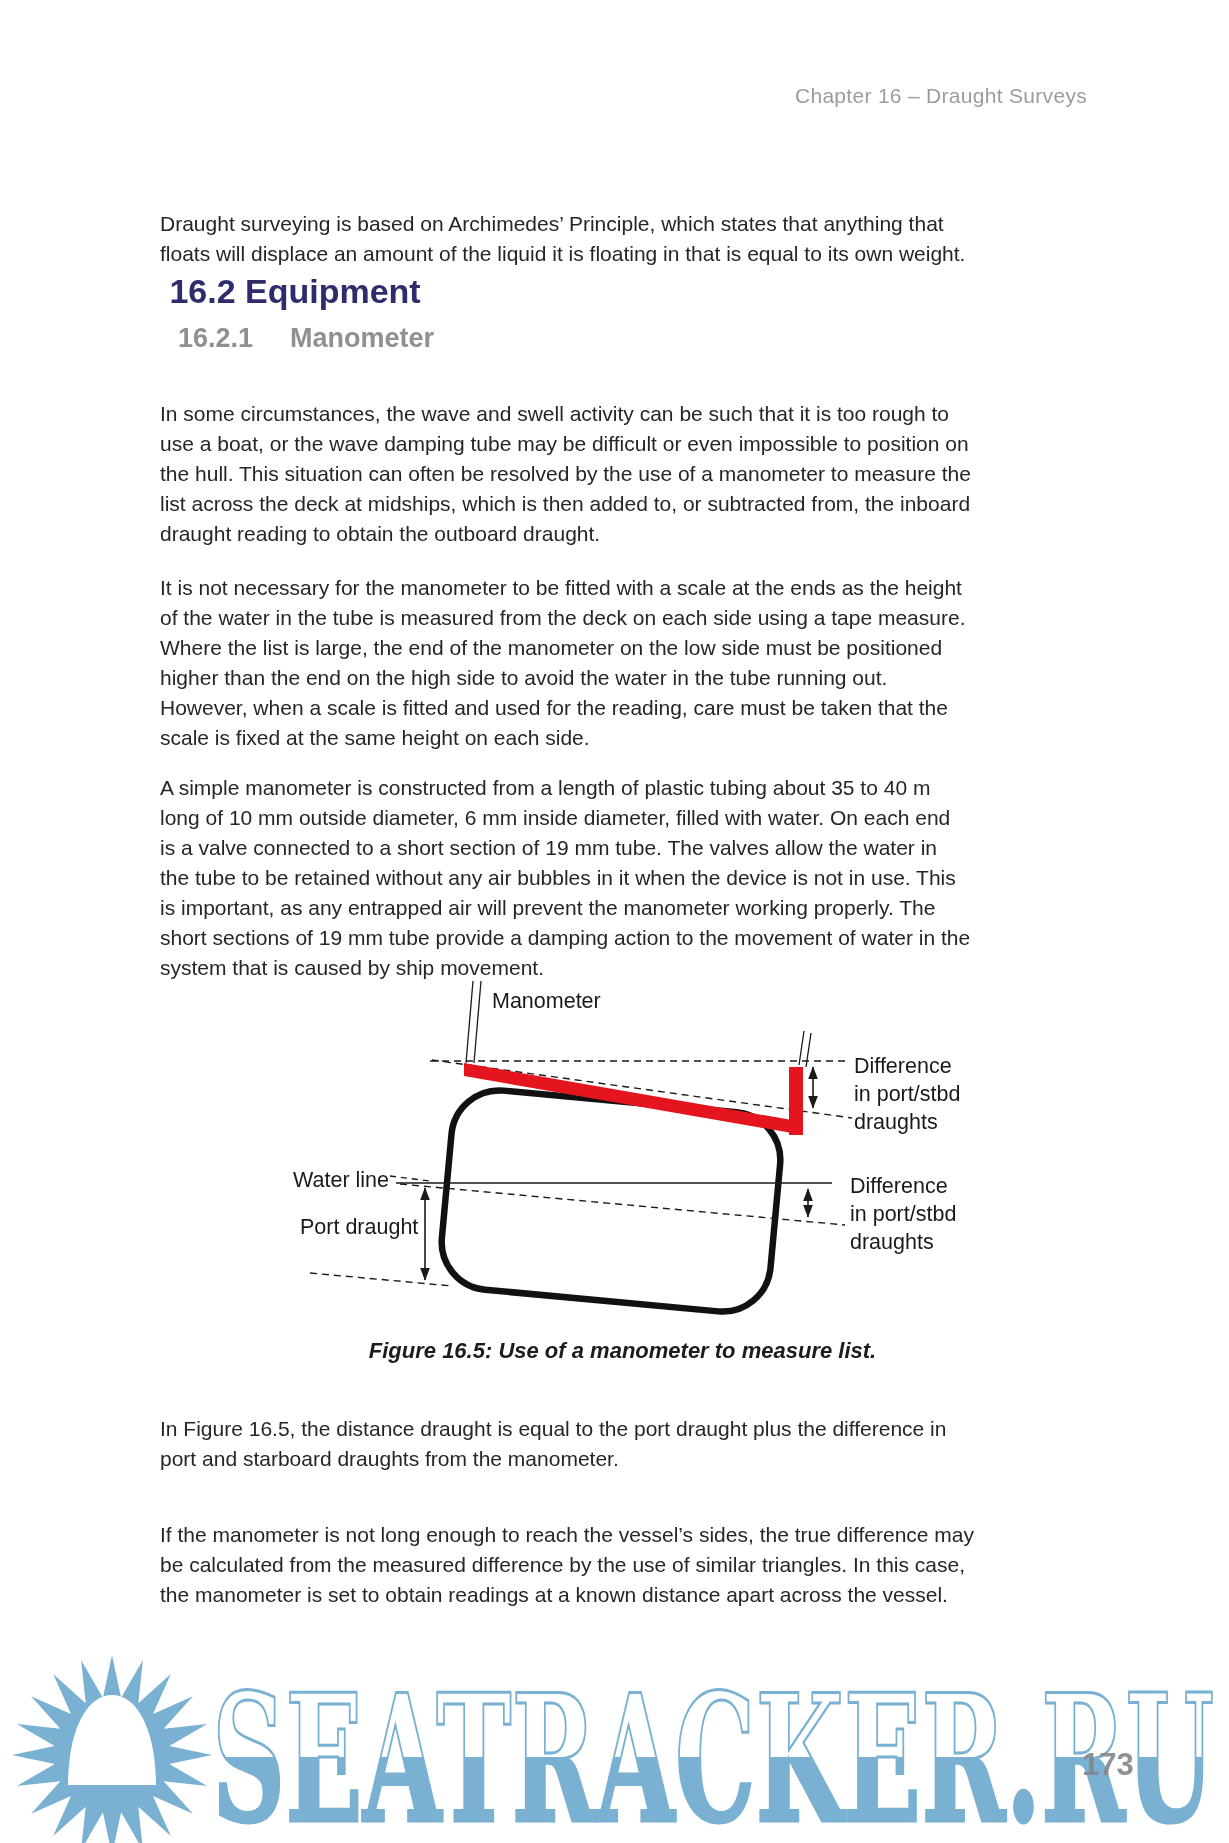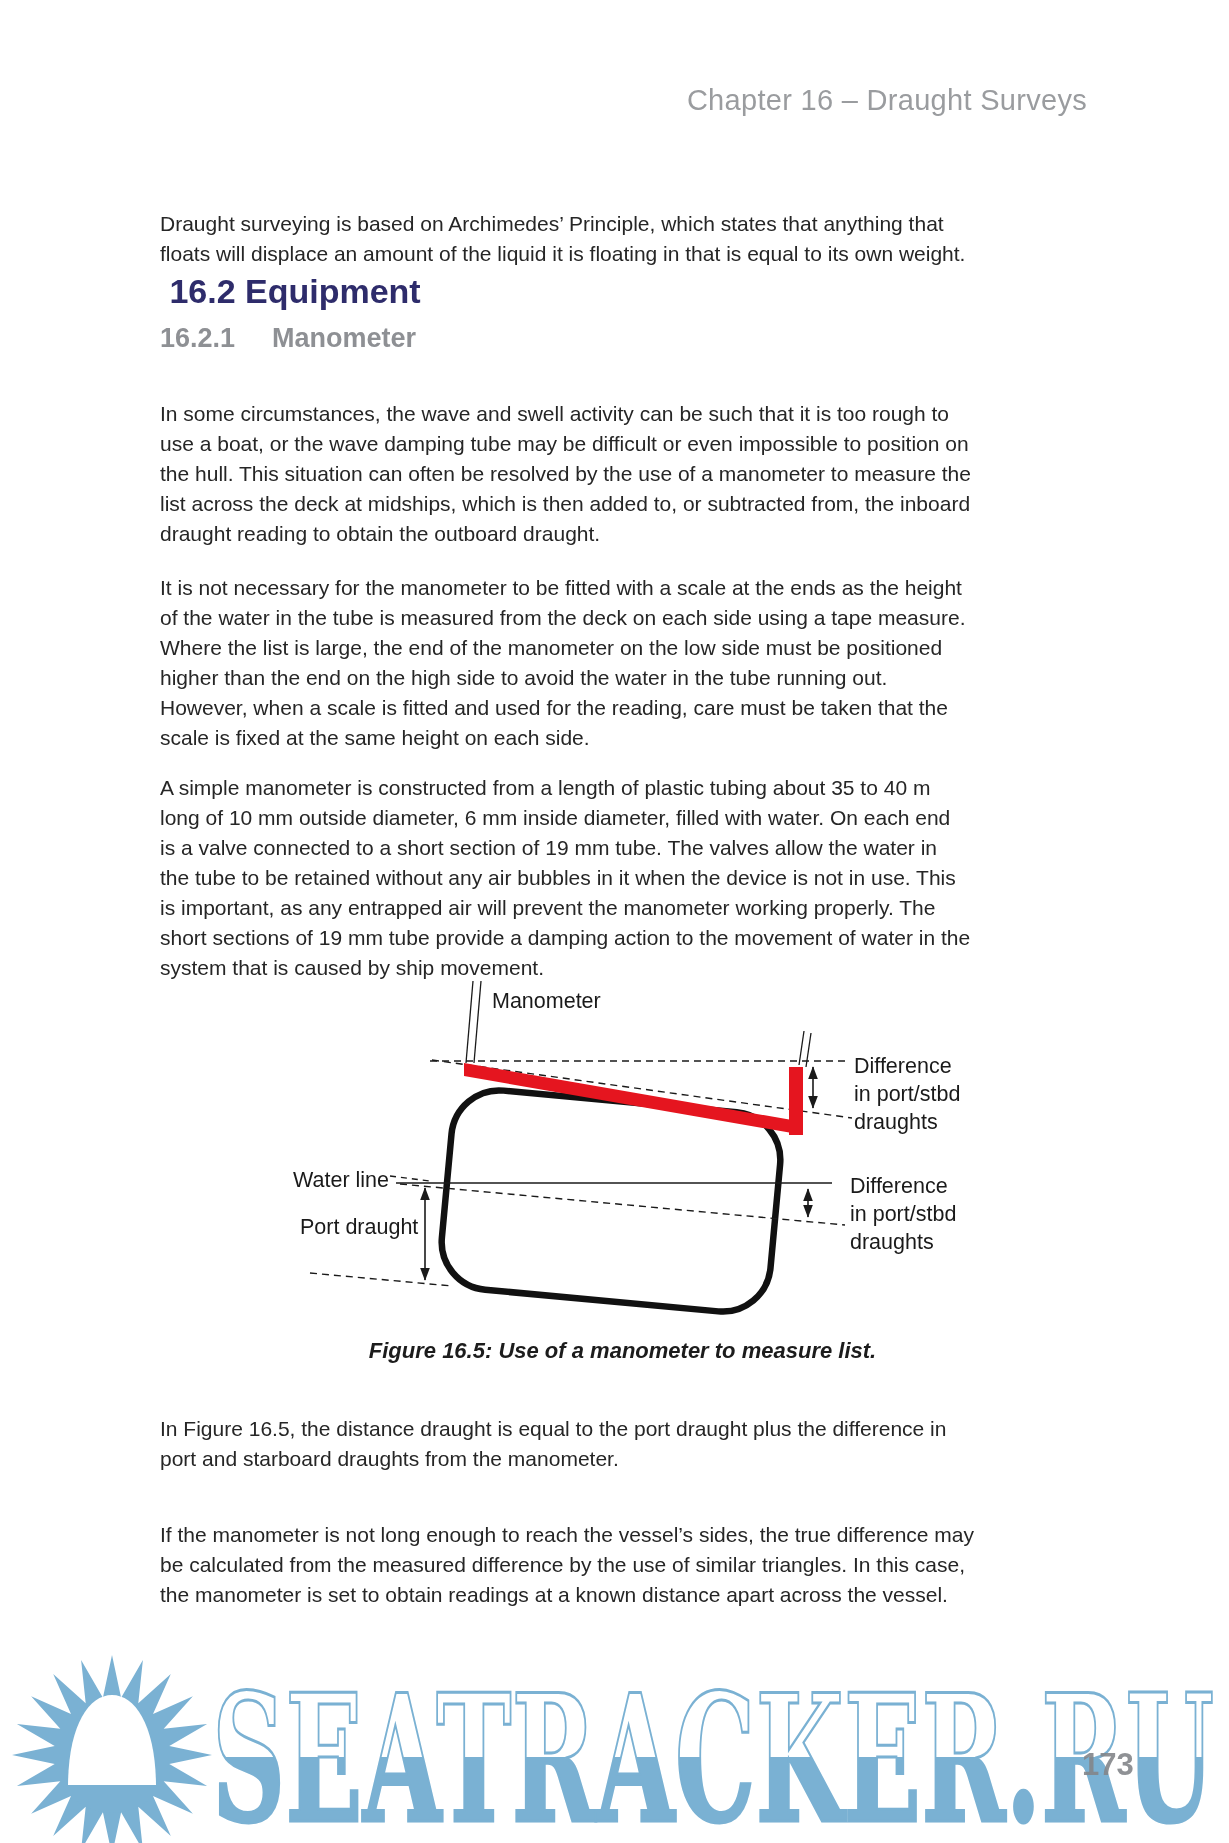--- a/index.html
+++ b/index.html
@@ -1,38 +1,38 @@
 <!DOCTYPE html>
 <html><head>
 <meta charset="utf-8">
 <style>
   html,body{margin:0;padding:0;background:#ffffff;}
   .page{
     position:relative;width:1229px;height:1843px;background:#ffffff;overflow:hidden;
     font-family:"Liberation Sans",sans-serif;color:#262626;
   }
   .hdr{
-    position:absolute;top:84px;right:142px;font-size:29px;color:#9a9c9f;
+    position:absolute;top:84px;right:142px;font-size:21px;color:#9a9c9f;
     letter-spacing:.3px;white-space:nowrap;
   }
   .para{
     position:absolute;left:160px;width:935px;font-size:21px;line-height:30px;
     white-space:pre-line;color:#262626;letter-spacing:0;margin-top:24px;
   }
   .h2{
     position:absolute;left:160px;top:272px;font-size:34px;font-weight:bold;color:#2e2c6b;
     white-space:nowrap;
     text-align:center;
   }
   .h2 .num{display:inline-block;width:85px;}
   .h3{
     position:absolute;left:160px;top:323px;font-size:27px;font-weight:bold;color:#8e9094;
     white-space:nowrap;
   }
-  .h3 .num{display:inline-block;width:112px;}
+  .h3 .num{display:inline-block;width:112px;margin-left:18px;}
   .figwrap{position:absolute;left:280px;top:975px;width:680px;height:400px;}
   .figcap{
     position:absolute;left:160px;top:1338px;width:925px;text-align:center;
     font-size:22px;font-weight:bold;color:#1c1c1c;font-style:italic;
   }
   .wm{position:absolute;left:0;top:1625px;width:1229px;height:218px;}
   .pagenum{
     position:absolute;left:1082px;top:1747px;font-size:31px;font-weight:600;
     color:#83868a;opacity:.9;z-index:5;
   }

